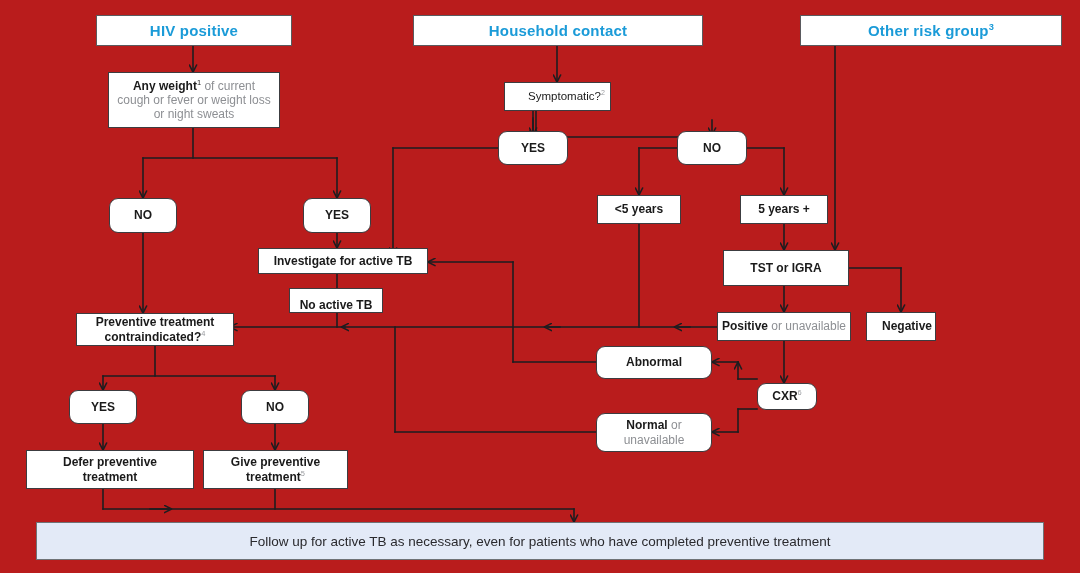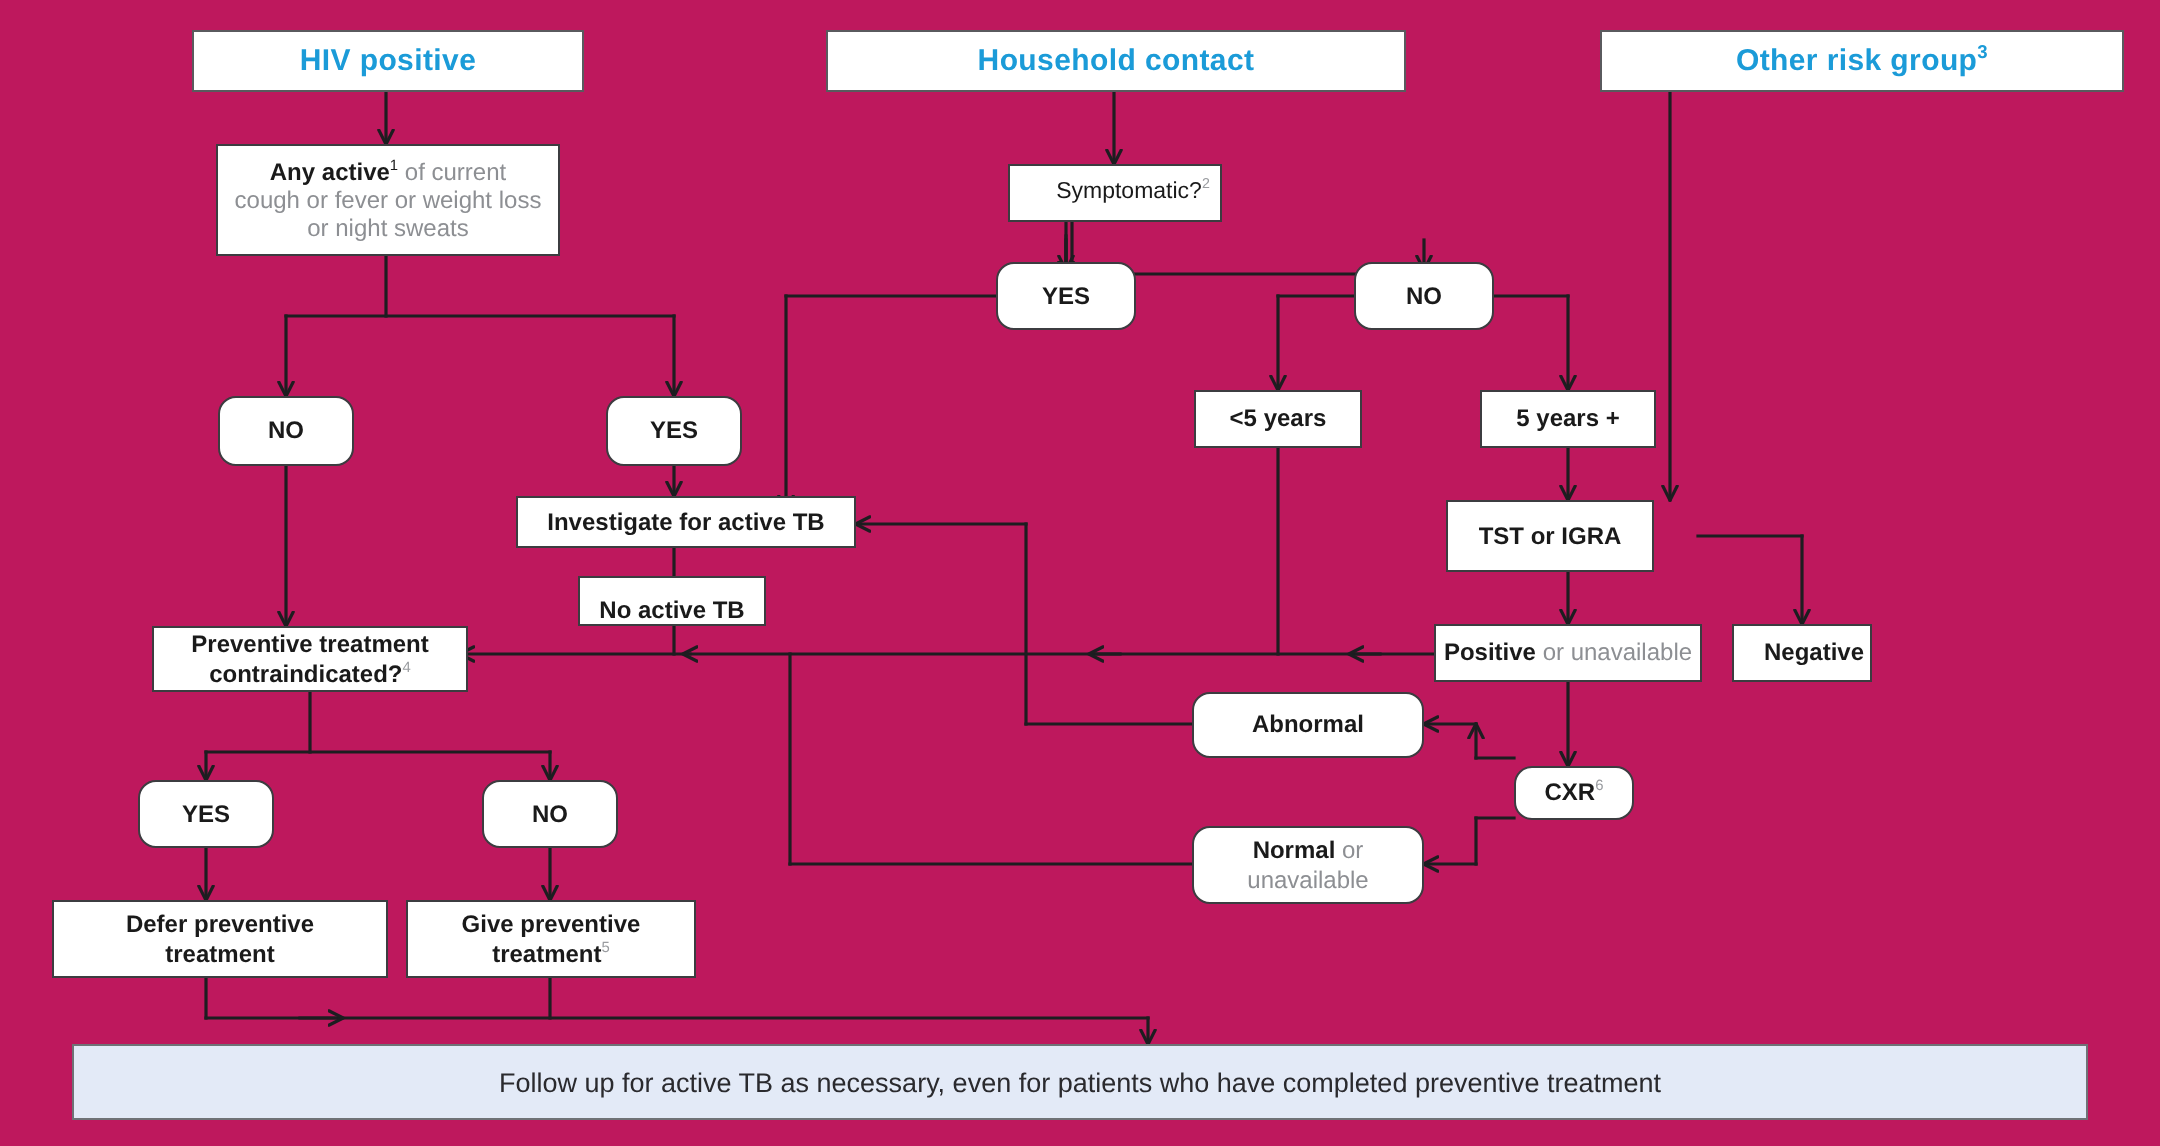--- a/index.html
+++ b/index.html
@@ -1,17 +1,17 @@
 <!DOCTYPE html>
 <html><head>
 <meta charset="utf-8">
 <style>
   html,body{margin:0;padding:0;background:#ffffff;}
   body{font-family:"Liberation Sans",sans-serif;}
-  #stage{position:relative;width:1080px;height:573px;overflow:hidden;background:#be185d;}
+  #stage{position:relative;width:1080px;height:573px;overflow:hidden;background:#b91c1c;}
   #wires{position:absolute;left:0;top:0;width:1080px;height:573px;}
 
   .node{position:absolute;box-sizing:border-box;display:flex;align-items:center;
         justify-content:center;text-align:center;background:#fff;
         border:1.3px solid #3c3c40;color:#1a1a1a;line-height:1.18;}
   .rect{border-radius:0;}
   .pill{border-radius:9px;border-width:1.6px;}
   .hdr{border:1.3px solid #5a5a5e;color:#1b9bd8;font-weight:bold;font-size:15px;letter-spacing:.2px;}
   .b{font-weight:bold;}
   .g{color:#8d8f93;font-weight:normal;}
@@ -132,21 +132,21 @@
   <div class="node rect hdr" style="left:413px;top:15px;width:290px;height:31px;">
     <span>Household contact</span>
   </div>
 
   <div class="node rect hdr" style="left:800px;top:15px;width:262px;height:31px;">
     <span><span>Other risk group</span><span class="sup">3</span></span>
   </div>
 
   <div class="node rect t12" style="left:108px;top:72px;width:172px;height:56px;">
     <div>
-      <span class="b">Any active</span><span class="sup">1</span><span class="g"> of current</span><br>
+      <span class="b">Any weight</span><span class="sup">1</span><span class="g"> of current</span><br>
       <span class="g">cough or fever or weight loss</span><br>
       <span class="g">or night sweats</span>
     </div>
   </div>
 
   <div class="node pill b t12" style="left:109px;top:198px;width:68px;height:35px;">
     <span>NO</span>
   </div>
 
   <div class="node pill b t12" style="left:303px;top:198px;width:68px;height:35px;">
@@ -218,21 +218,21 @@
   </div>
 
   <div class="node rect b t12" style="left:597px;top:195px;width:84px;height:29px;">
     <span>&lt;5 years</span>
   </div>
 
   <div class="node rect b t12" style="left:740px;top:195px;width:88px;height:29px;">
     <span>5 years +</span>
   </div>
 
-  <div class="node rect b t12" style="left:723px;top:250px;width:104px;height:36px;">
+  <div class="node rect b t12" style="left:723px;top:250px;width:126px;height:36px;">
     <span>TST or IGRA</span>
   </div>
 
   <div class="node rect t12" style="left:717px;top:312px;width:134px;height:29px;">
     <span><span class="b">Positive</span><span class="g"> or unavailable</span></span>
   </div>
 
   <div class="node rect b t12" style="left:866px;top:312px;width:70px;height:29px;padding-left:12px;">
     <span>Negative</span>
   </div>

